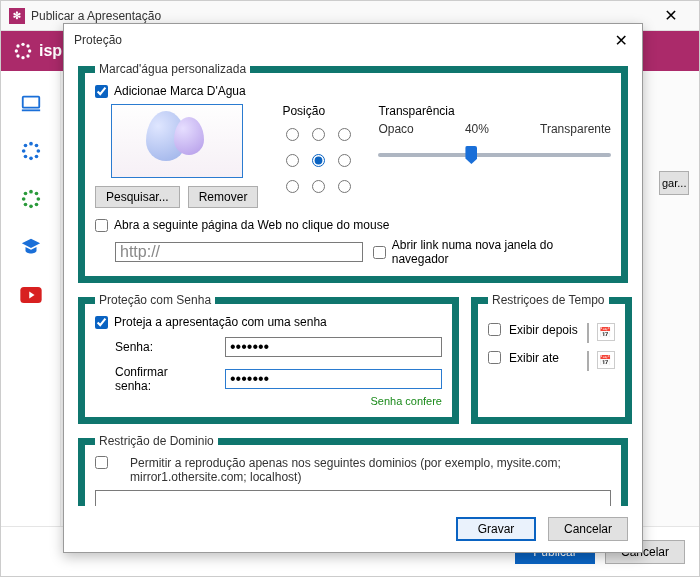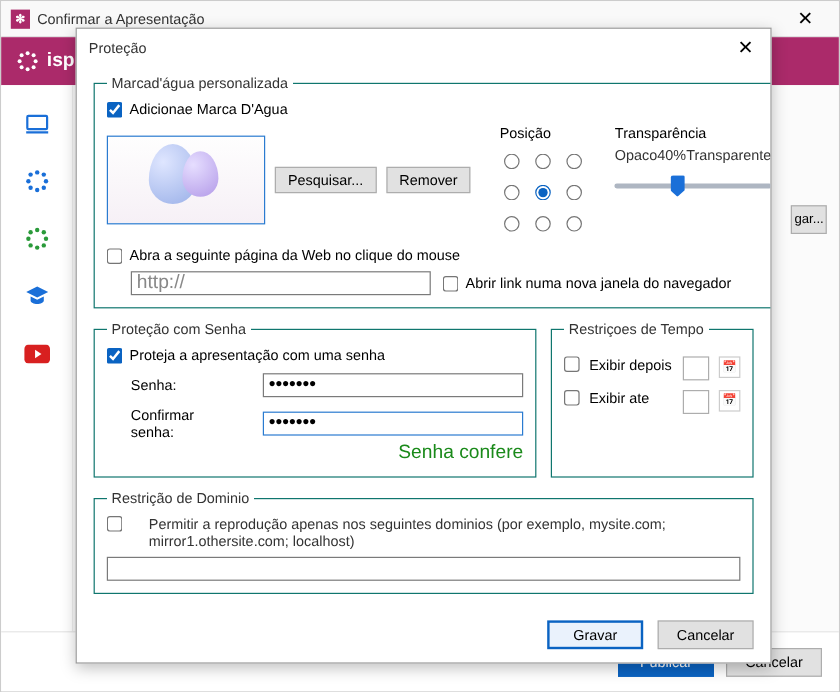--- a/index.html
+++ b/index.html
@@ -30,31 +30,31 @@
 .btn.primary { background:#0a63c2; color:#fff; border-color:#0a63c2;}
 
 
 .modal { position:absolute; left:62px; top:22px; width:580px; height:530px; background:#fff; border:1px solid #9a9a9a; box-shadow:0 4px 12px rgba(0,0,0,0.25);}
 .modal-title { height:32px; display:flex; align-items:center; padding:0 10px; }
 .modal-title .lbl { flex:1; color:#333; }
 .modal-title .x { font-size:16px; cursor:pointer; padding:0 4px;}
 
 .modal-content { position:absolute; top:32px; left:0; right:0; bottom:46px; padding:6px 14px; overflow:hidden;}
 
-fieldset { border:1px solid #0f766e; margin-bottom:10px; padding:8px 10px 10px; }
+fieldset { border:7px solid #0f766e; margin-bottom:10px; padding:8px 10px 10px; }
 legend { padding:0 4px; color:#333; }
 
 .row { display:flex; align-items:center; gap:6px; }
 label.chk { display:flex; align-items:center; gap:6px; cursor:pointer;}
 input[type=checkbox]{ width:13px; height:13px; accent-color:#0a63c2;}
 input[type=radio]{ width:13px; height:13px; accent-color:#0a63c2;}
 input[type=text], input[type=password]{ height:20px; border:1px solid #7a7a7a; padding:0 4px; font-size:16px; background:#fff;}
 
 .watermark-area { display:flex; gap:24px; margin-top:6px;}
-.wm-left { display:flex; flex-direction:row; align-items:center; gap:8px;}
+.wm-left { display:flex; flex-direction:column; align-items:center; gap:8px;}
 .wm-preview { width:132px; height:74px; border:1px solid #2a7bd0; background:linear-gradient(#fefefe,#f6f0f6); display:flex; align-items:center; justify-content:center; font-size:24px; color:#7a8bd0; position:relative;}
 .wm-preview .balloon{ position:absolute; width:40px; height:50px; border-radius:50% 50% 50% 50% / 60% 60% 40% 40%; background:radial-gradient(circle at 30% 30%, #dfe6ff, #9ab0e8); }
 .wm-preview .b1{ left:34px; top:6px;}
 .wm-preview .b2{ left:62px; top:12px; width:30px; height:38px; background:radial-gradient(circle at 30% 30%, #e6deff, #b39ae8);}
 .wm-btns { display:flex; gap:8px;}
 .sbtn { height:22px; border:1px solid #adadad; background:#e1e1e1; padding:0 10px; cursor:pointer; font-size:12px;}
 
 .pos-grid { display:grid; grid-template-columns:repeat(3,20px); grid-template-rows:repeat(3,20px); gap:6px; }
 .pos-cell { display:flex; align-items:center; justify-content:center;}
 
@@ -65,41 +65,41 @@
 .slider-thumb { position:absolute; top:2px; width:12px; height:18px; background:#1a6fd8; border-radius:2px; left:40%; margin-left:-6px; cursor:pointer; clip-path: polygon(0 0,100% 0,100% 70%,50% 100%,0 70%);}
 
 .weburl { width:250px; color:#888;}
 .two-col { display:flex; gap:12px;}
 .col-left { flex:1; }
 .col-right { width:246px;}
 fieldset.pw, fieldset.time { min-height:126px;}
 .pw-row { display:flex; align-items:center; gap:20px; margin-top:8px;}
 .pw-row .lbl { width:90px;}
 .pw-row input { flex:1;}
-.conf-msg { text-align:right; color:#1a8a1a; font-size:16px; margin-top:2px;}
+.conf-msg { text-align:right; color:#1a8a1a; font-size:11px; margin-top:2px;}
 .time-row { display:flex; align-items:flex-start; gap:8px; margin-top:8px;}
 .time-row .date-in { flex:1; height:20px; border:1px solid #adadad; background:#fff;}
 .cal-icon { width:18px; height:18px; border:1px solid #ccc; display:flex; align-items:center; justify-content:center; color:#888; font-size:10px;}
 
 .domain-note { font-size:12px; color:#333; display:flex; gap:22px; align-items:flex-start; margin-bottom:6px;}
 .domain-input { width:100%; height:22px; border:1px solid #adadad; background:#f4f4f4;}
 
 .modal-bottom { position:absolute; left:0; right:0; bottom:0; height:46px; display:flex; align-items:center; justify-content:flex-end; padding-right:14px; gap:12px; border-top:0;}
 .btn.default { border:2px solid #0a63c2; background:#eaf2fc;}
 
 
 .focus { border:1px solid #2a7bd0 !important; }
 </style>
 </head>
 <body>
 
 <div class="main-window">
   <div class="titlebar">
     <span class="app-icon">✻</span>
-    <span class="title">Confirmar a Apresentação</span>
+    <span class="title">Publicar a Apresentação</span>
     <span class="close">✕</span>
   </div>
   <div class="brand-strip">
     <span class="burst">
       <svg viewBox="0 0 24 24" width="20" height="20">
           <g fill="#fff">
             <circle cx="12" cy="4" r="2"></circle>
             <circle cx="12" cy="20" r="2"></circle>
             <circle cx="4" cy="12" r="2"></circle>
             <circle cx="20" cy="12" r="2"></circle>

